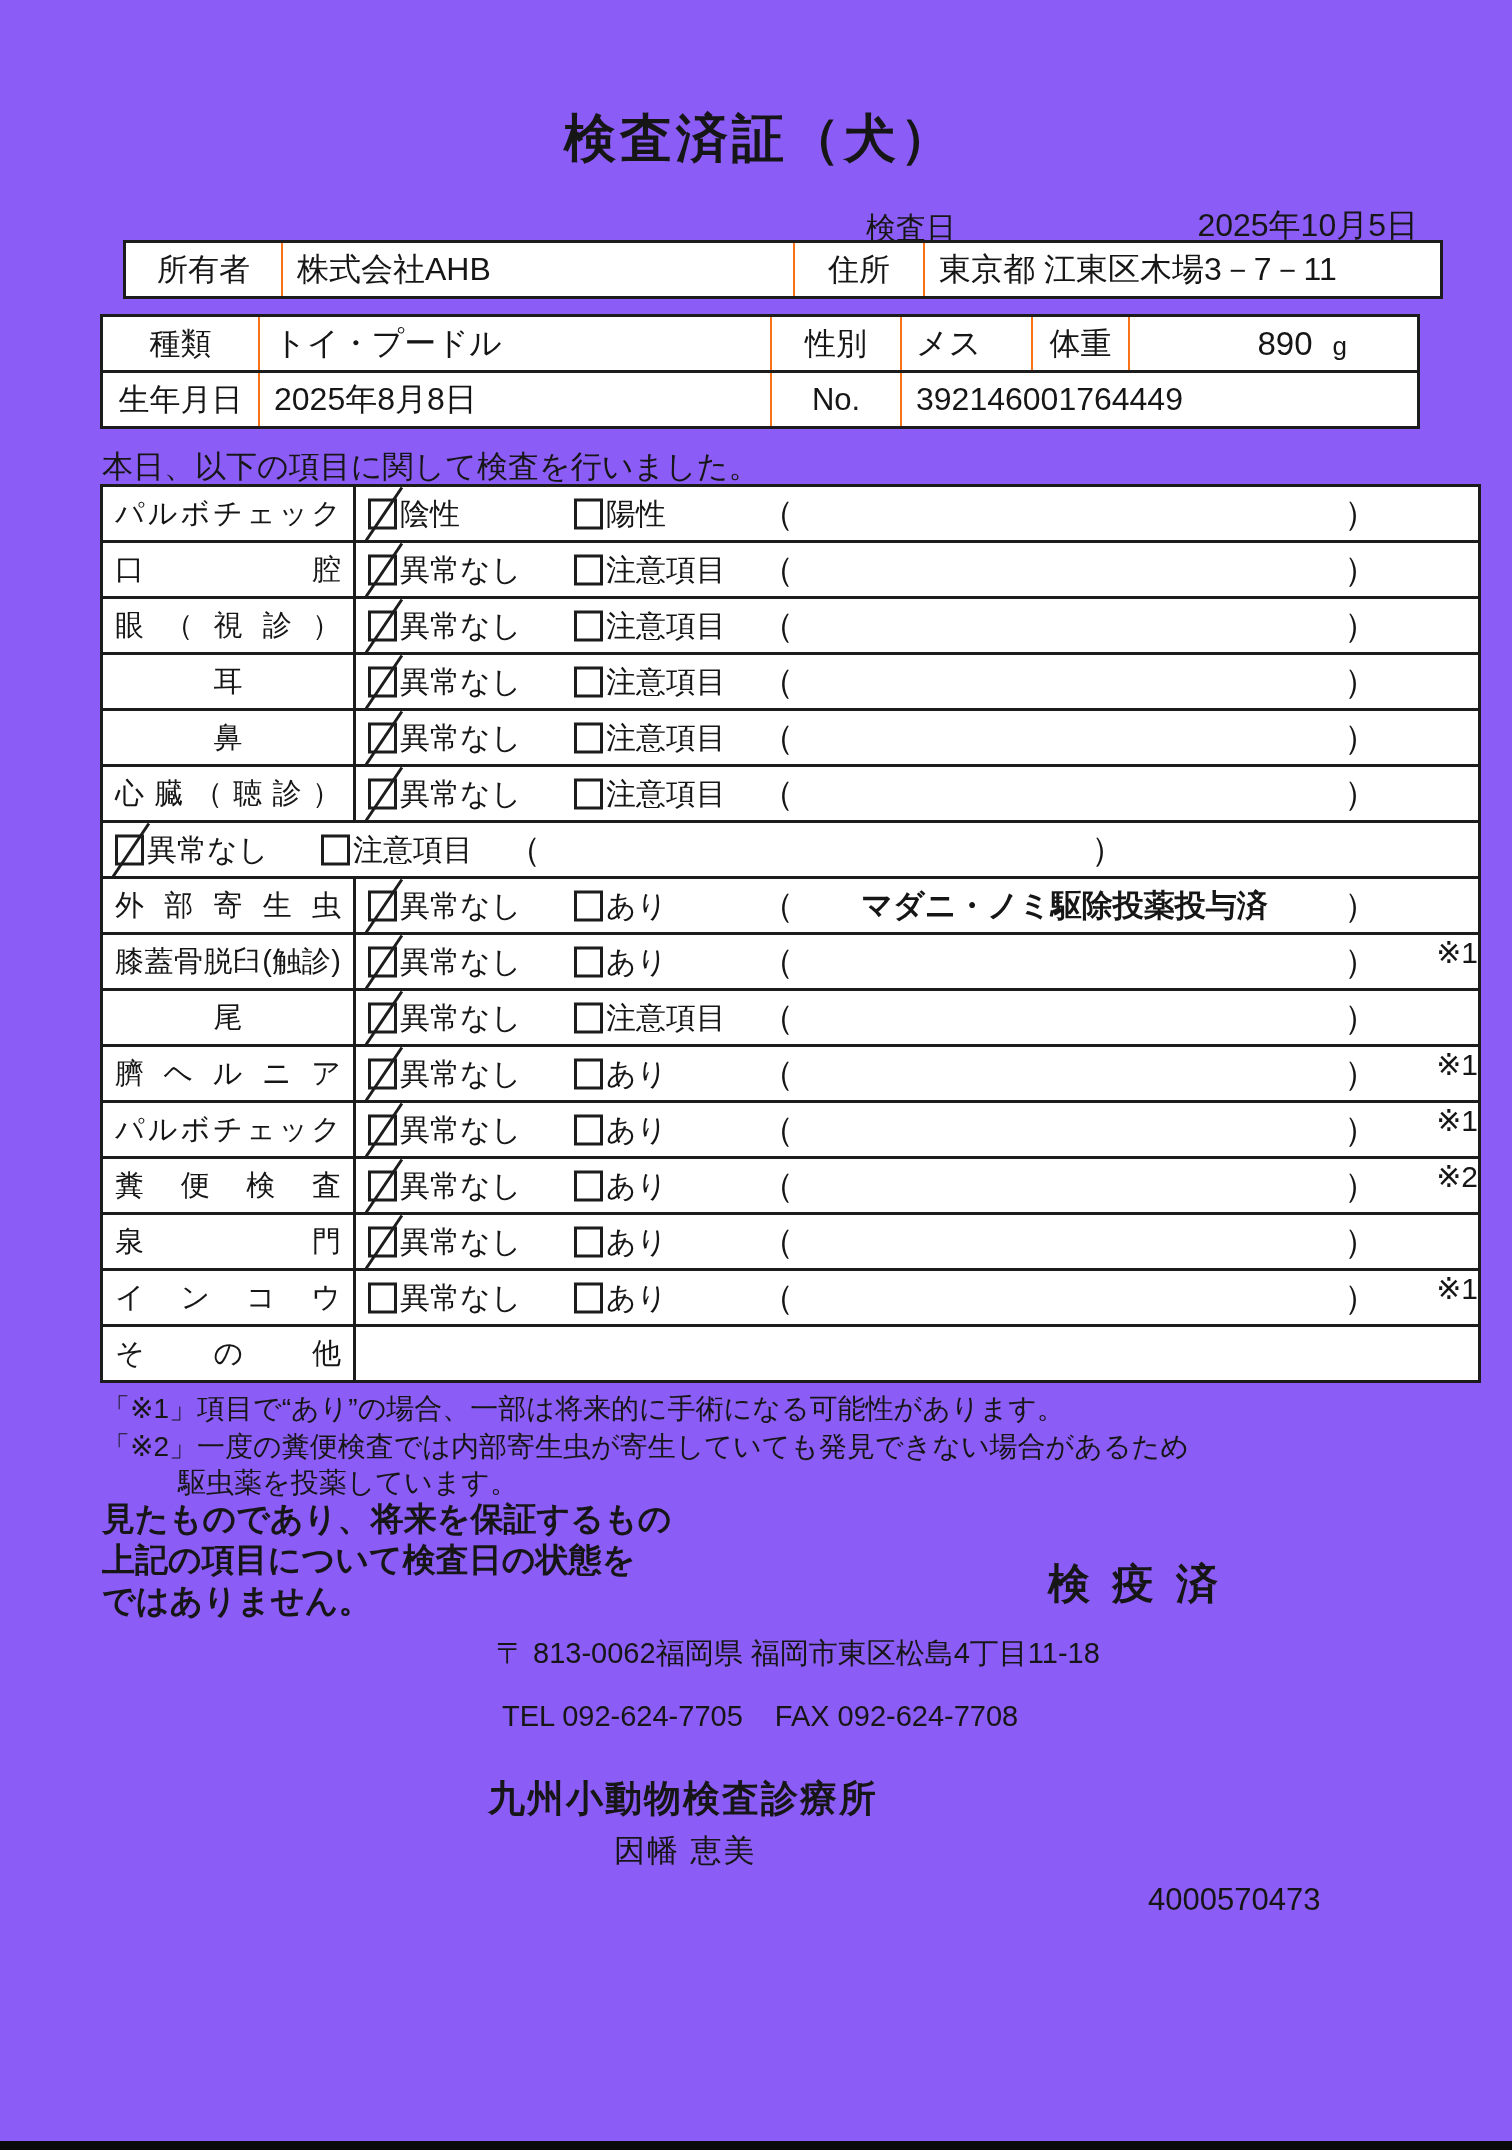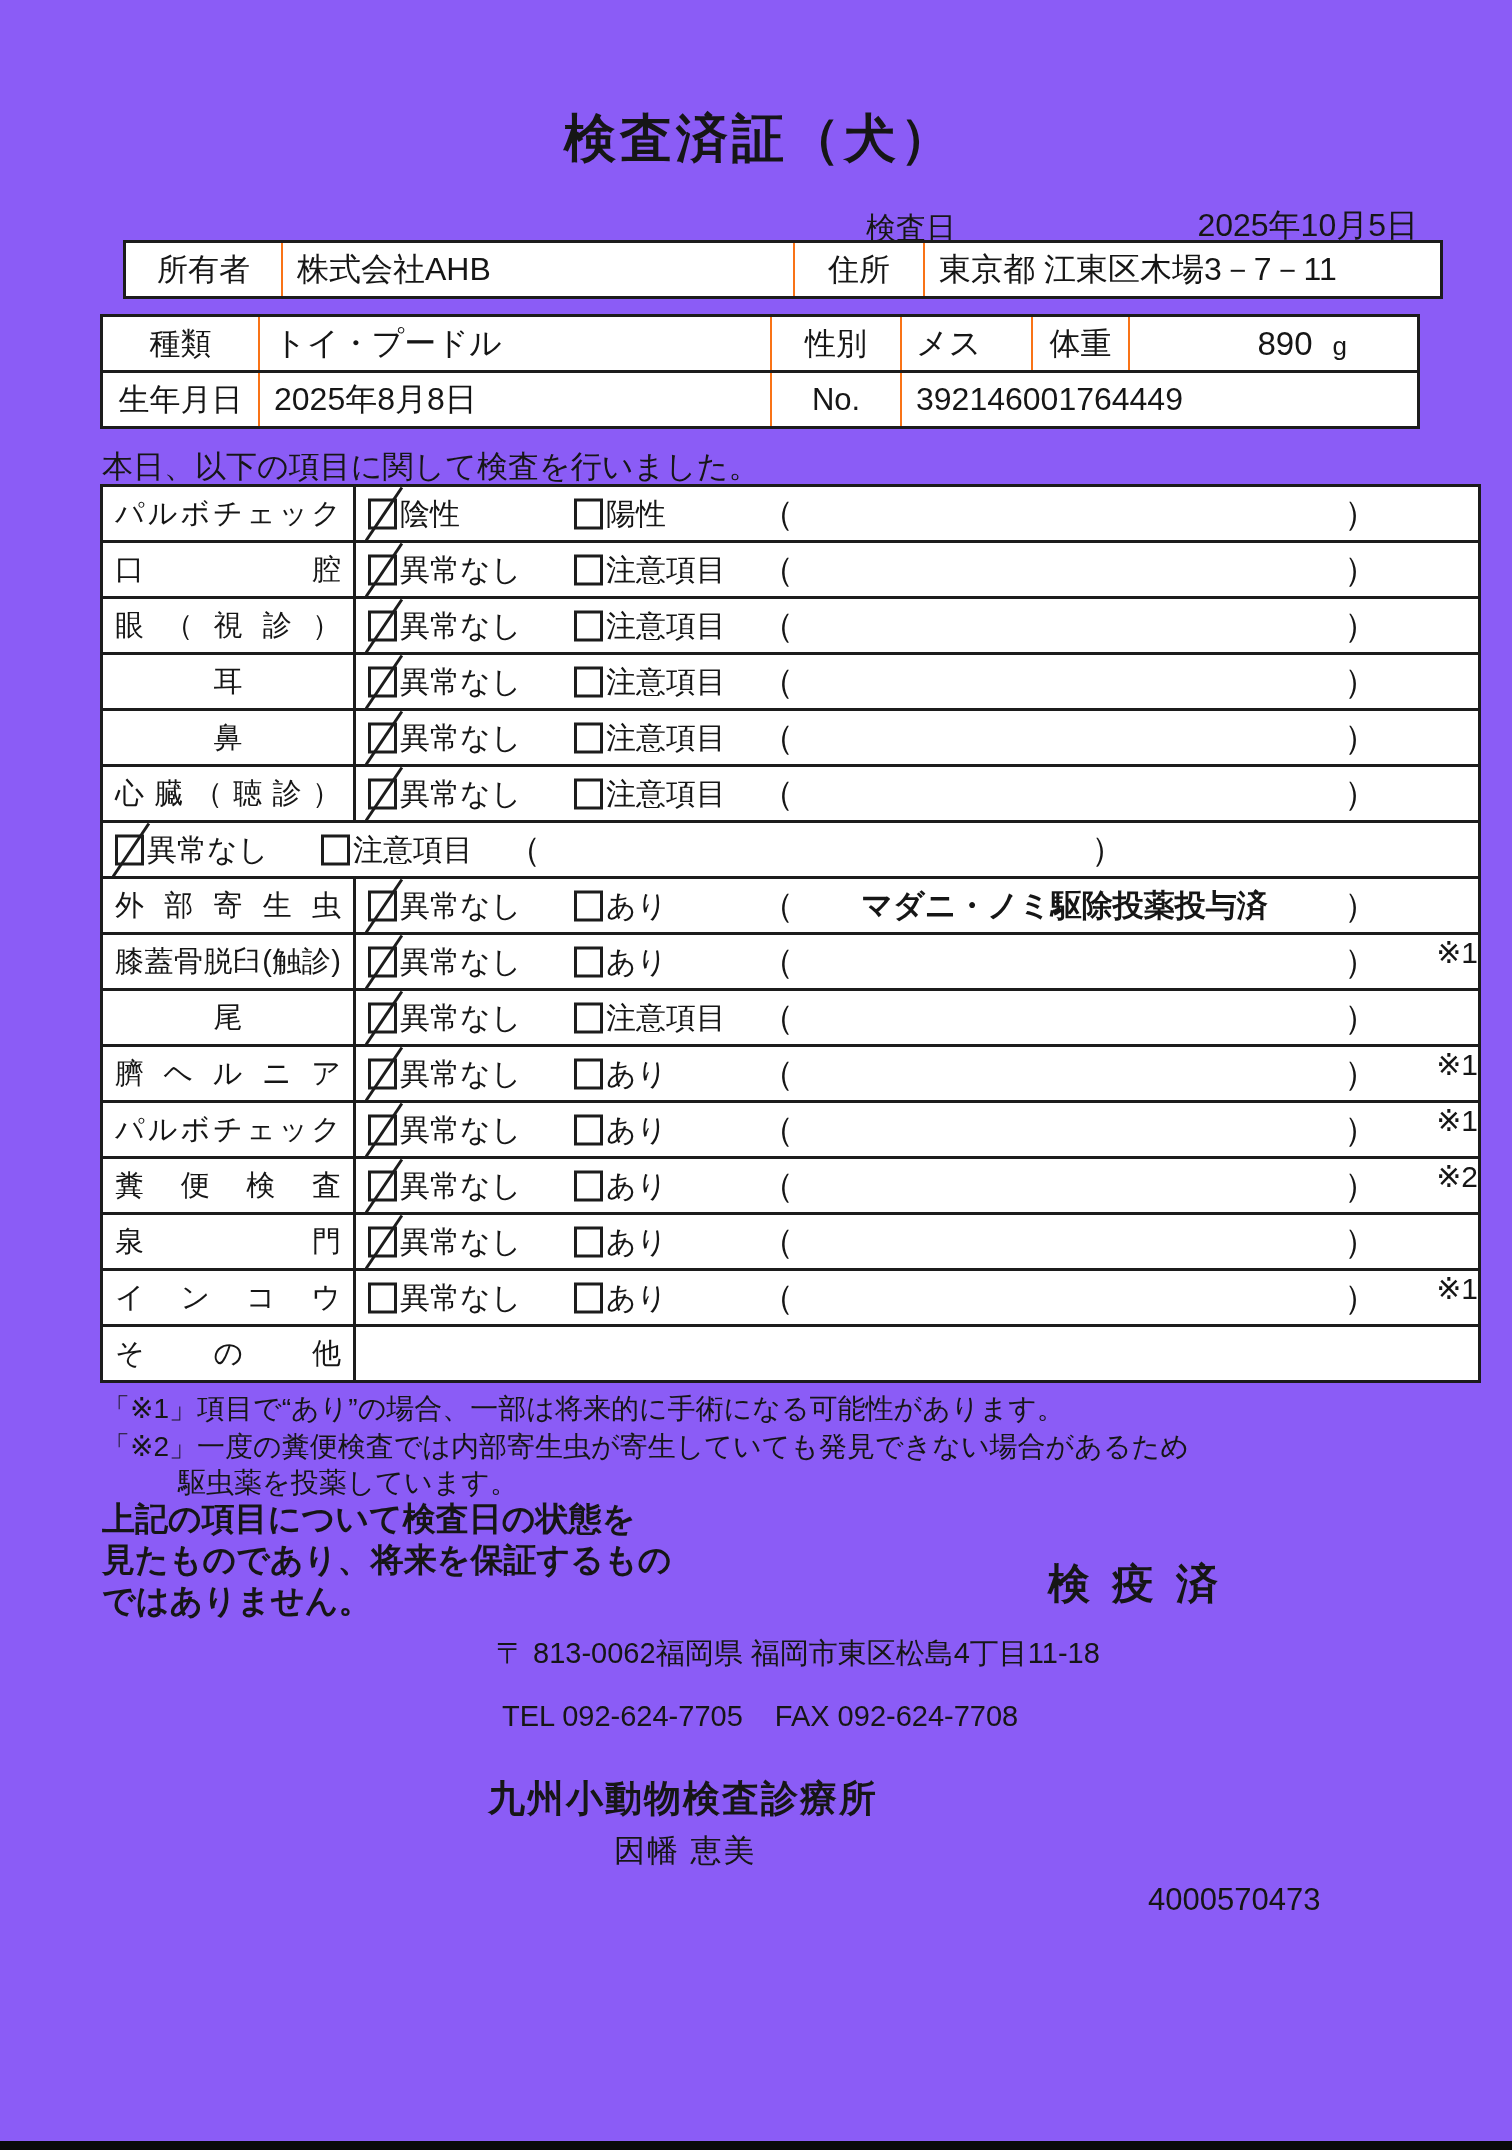--- a/index.html
+++ b/index.html
@@ -441,22 +441,22 @@
     </div>
 
   </div>
 </div>
 
   <div class="abs fn1">「※1」項目で“あり”の場合、一部は将来的に手術になる可能性があります。</div>
   <div class="abs fn2">「※2」一度の糞便検査では内部寄生虫が寄生していても発見できない場合があるため</div>
   <div class="abs fn3">駆虫薬を投薬しています。</div>
 
   <div class="abs disc">
+    <div>見たものであり、将来を保証するもの</div>
     <div>上記の項目について検査日の状態を</div>
-    <div>見たものであり、将来を保証するもの</div>
     <div>ではありません。</div>
   </div>
 
   <div class="abs stamp">検疫済</div>
 
   <div class="abs postal-line">
     <span>〒 813-0062</span>
     <span>福岡県 福岡市東区松島4丁目11-18</span>
   </div>
 

